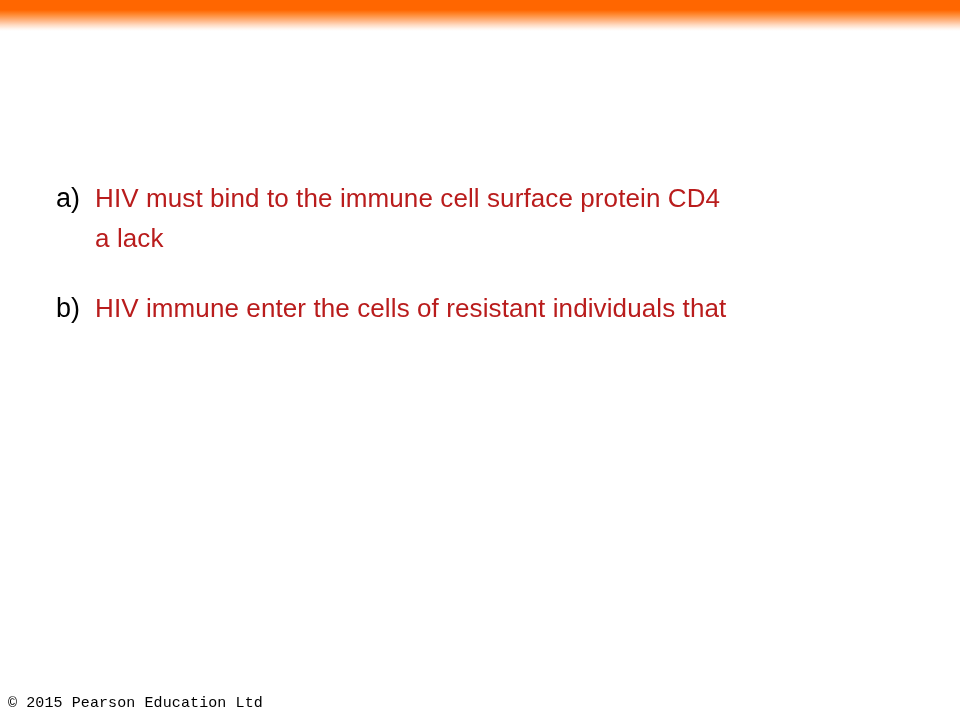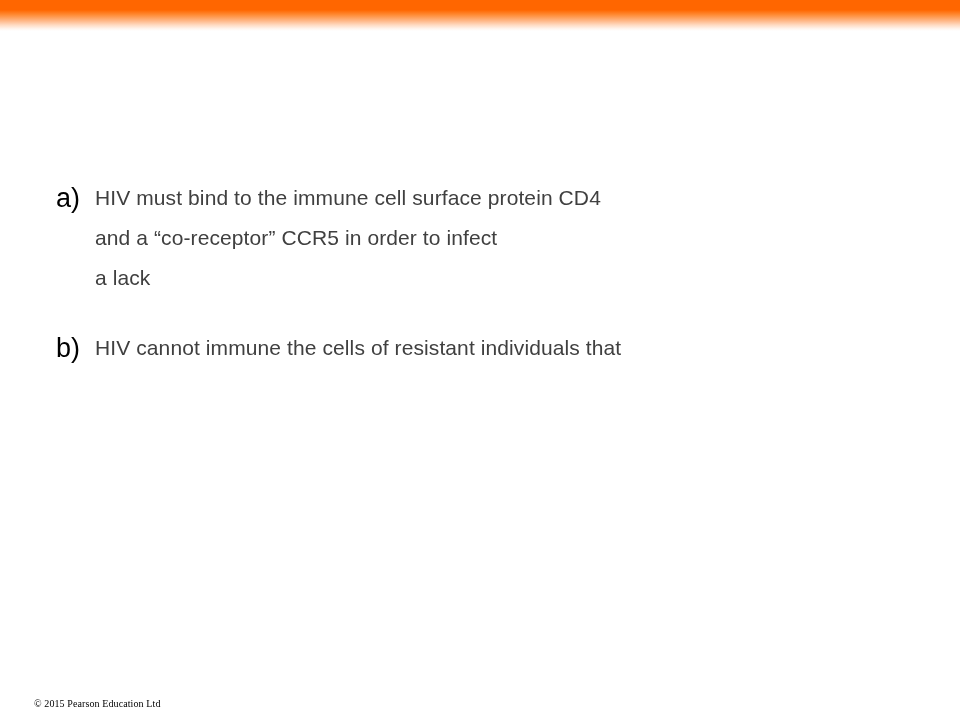--- a/index.html
+++ b/index.html
@@ -62,68 +62,66 @@
   .marker {
     flex: 0 0 auto;
     width: 39px;
     font-size: 27px;
     line-height: 40px;
     color: #000000;
     white-space: nowrap;
   }
   .item-text {
     flex: 1 1 auto;
-    font-size: 21px;
+    font-size: 26px;
     line-height: 40px;
-    color: #404040;
+    color: #b91c1c;
     letter-spacing: 0.1px;
   }
   .item-line {
     display: block;
     white-space: nowrap;
   }
 
   
   .footer {
     position: absolute;
     left: 8px;
     top: 697px;
-    font-size: 10px;
+    font-size: 15px;
     line-height: 13px;
     color: #000000;
-    font-family: Liberation Serif, serif;
+    font-family: Liberation Mono, monospace;
     letter-spacing: 0.1px;
-    margin-left: 26px;
   }
 </style>
 </head>
 <body>
 
 <div class="slide">
 
   <div class="top-band">
     <div class="top-band-solid"></div>
     <div class="top-band-fade"></div>
   </div>
 
   <div class="content">
 
     <div class="list-item">
       <div class="marker">a)</div>
       <div class="item-text">
         <span class="item-line">HIV must bind to the immune cell surface protein CD4</span>
-        <span class="item-line">and a “co-receptor” CCR5 in order to infect</span>
         <span class="item-line">a lack</span>
       </div>
     </div>
 
     <div class="list-item">
       <div class="marker">b)</div>
       <div class="item-text">
-        <span class="item-line">HIV cannot immune the cells of resistant individuals that</span>
+        <span class="item-line">HIV immune enter the cells of resistant individuals that</span>
       </div>
     </div>
 
   </div>
 
   <div class="footer">© 2015 Pearson Education Ltd</div>
 
 </div>
 
 </body></html>

